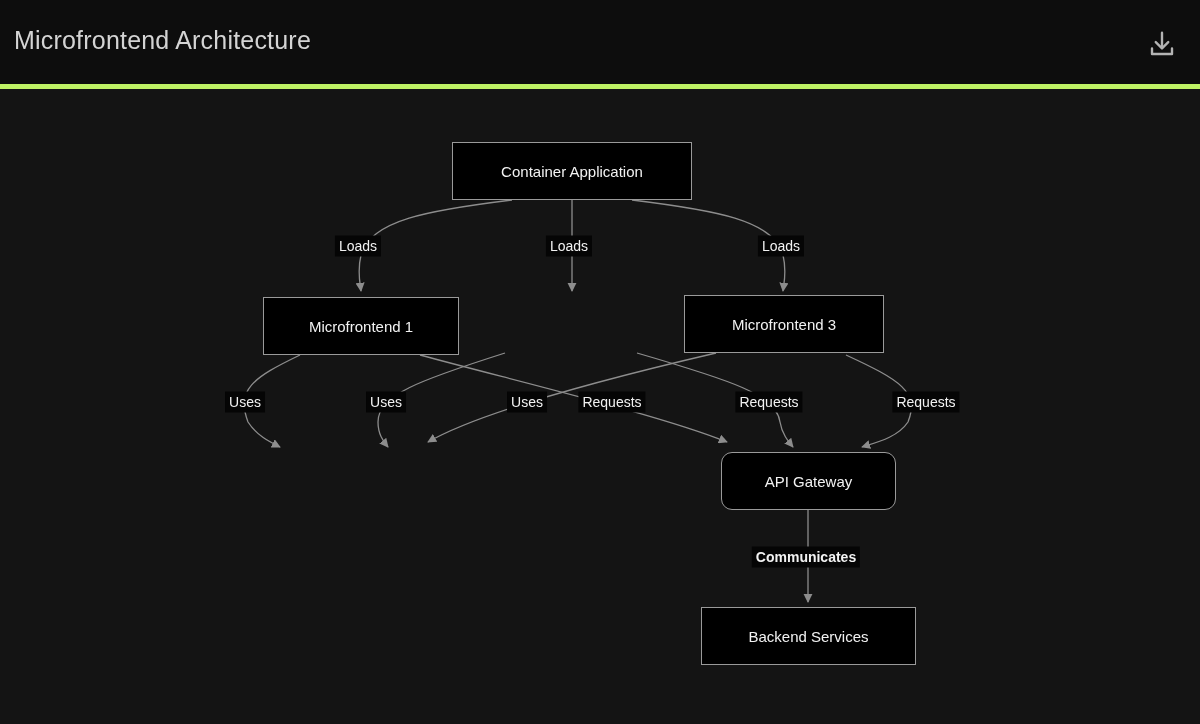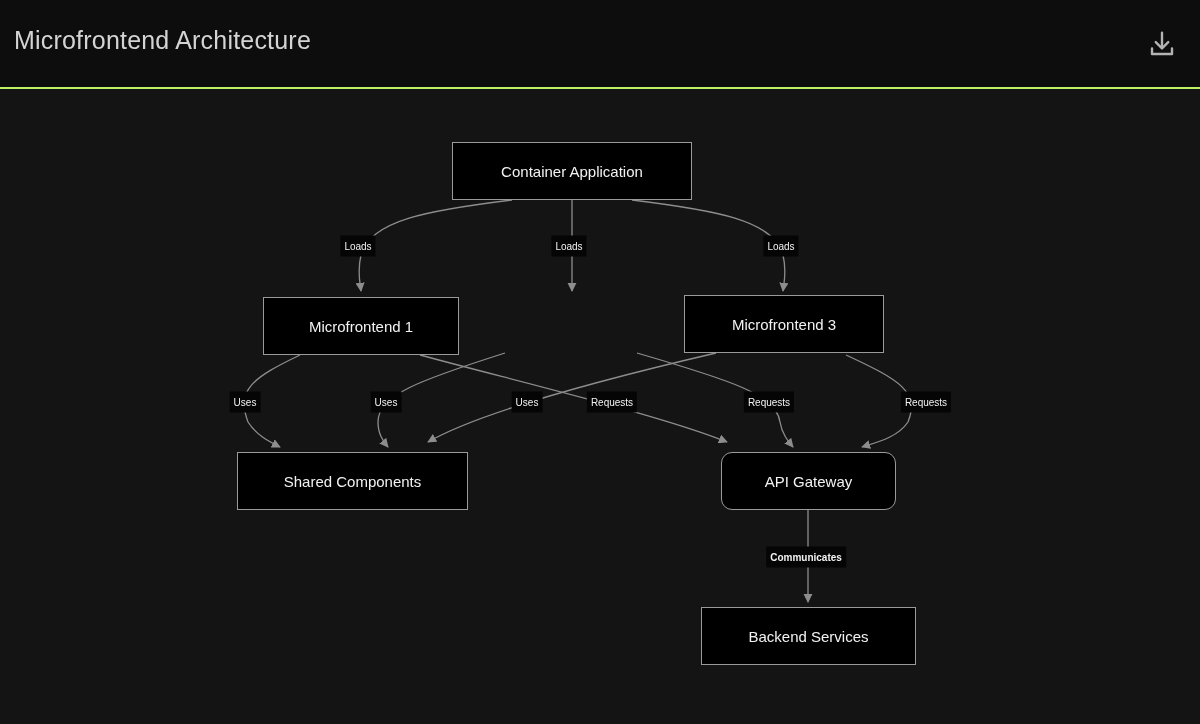--- a/index.html
+++ b/index.html
@@ -10,21 +10,21 @@
     font-family: "Liberation Sans", sans-serif;
     overflow: hidden;
   }
   #app { position: relative; width: 1200px; height: 724px; background: #141414; }
 
   
   .header {
     position: absolute; left: 0; top: 0;
     width: 1200px; height: 89px;
     background: #0d0d0d;
-    border-bottom: 2px solid #bef264;
+    border-bottom: 5px solid #bef264;
   }
   .header-title {
     position: absolute; left: 14px; top: 26px;
     font-size: 25px; font-weight: 400;
     color: #d4d4d4; letter-spacing: .2px;
     white-space: nowrap;
   }
   .download-btn {
     position: absolute; right: 14px; top: 20px;
     width: 48px; height: 48px;
@@ -74,21 +74,21 @@
     font-family: "Liberation Sans", sans-serif;
     white-space: nowrap;
     cursor: pointer;
   }
 
   
   .edge-label {
     position: absolute;
     background: #050505;
     color: #f2f2f2;
-    font-size: 10px;
+    font-size: 14px;
     line-height: 19px;
     padding: 1px 4px;
     white-space: nowrap;
     transform: translate(-50%, -50%);
     font-family: "Liberation Sans", sans-serif;
   }
 </style>
 </head>
 <body>
 
@@ -153,21 +153,20 @@
 
         <path d="M 846 265 C 900 290 920 302 908 332 C 898 347 878 352 862 357"></path>
 
         <path d="M 808 420 L 808 512"></path>
       </g>
     </svg>
 
     <div class="node" style="left: 452px; top: 52px; width: 240px; height: 58px; text-align: center;">Container Application</div>
     <div class="node" style="left: 263px; top: 207px; width: 196px; height: 58px;">Microfrontend 1</div>
     <div class="node" style="left: 684px; top: 205px; width: 200px; height: 58px;">Microfrontend 3</div>
-    <div class="node" style="left: 237px; top: 362px; width: 231px; height: 58px;">Shared Components</div>
     <div class="node" style="left: 721px; top: 362px; width: 175px; height: 58px; border-radius: 11px;">API Gateway</div>
     <div class="node" style="left: 701px; top: 517px; width: 215px; height: 58px;">Backend Services</div>
 
     <div class="edge-label" style="left: 358px; top: 156px;">Loads</div>
     <div class="edge-label" style="left: 569px; top: 156px;">Loads</div>
     <div class="edge-label" style="left: 781px; top: 156px;">Loads</div>
     <div class="edge-label" style="left: 245px; top: 312px;">Uses</div>
     <div class="edge-label" style="left: 386px; top: 312px;">Uses</div>
     <div class="edge-label" style="left: 527px; top: 312px;">Uses</div>
     <div class="edge-label" style="left: 612px; top: 312px;">Requests</div>

